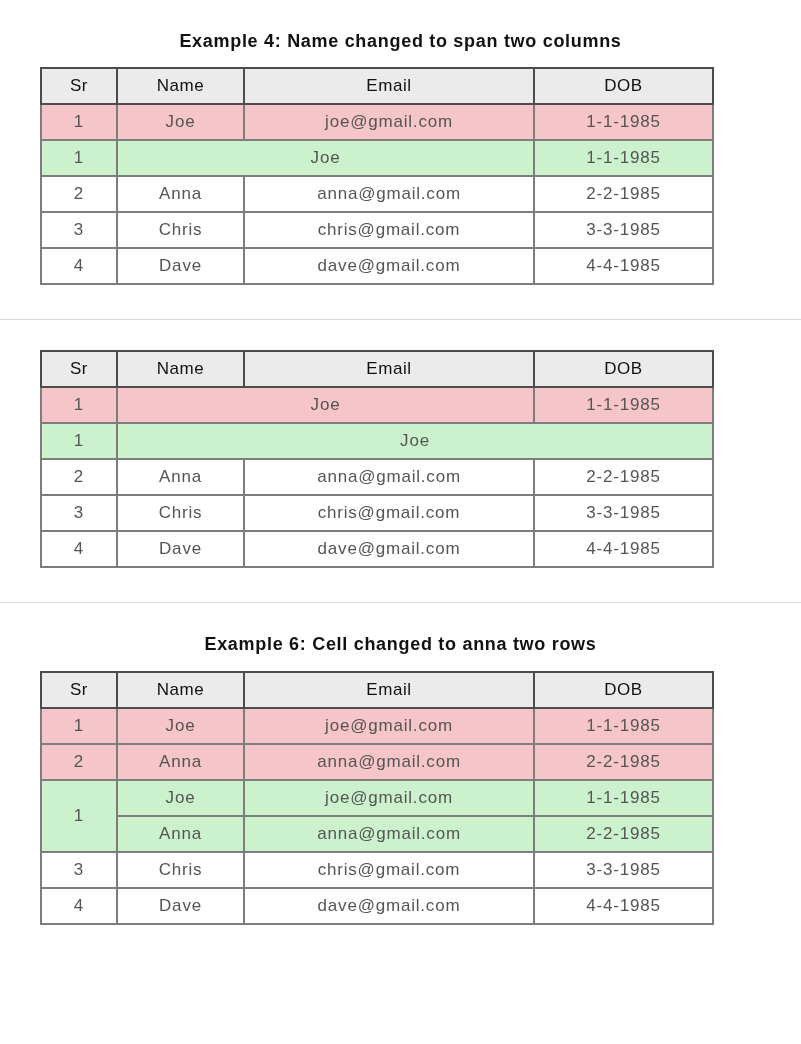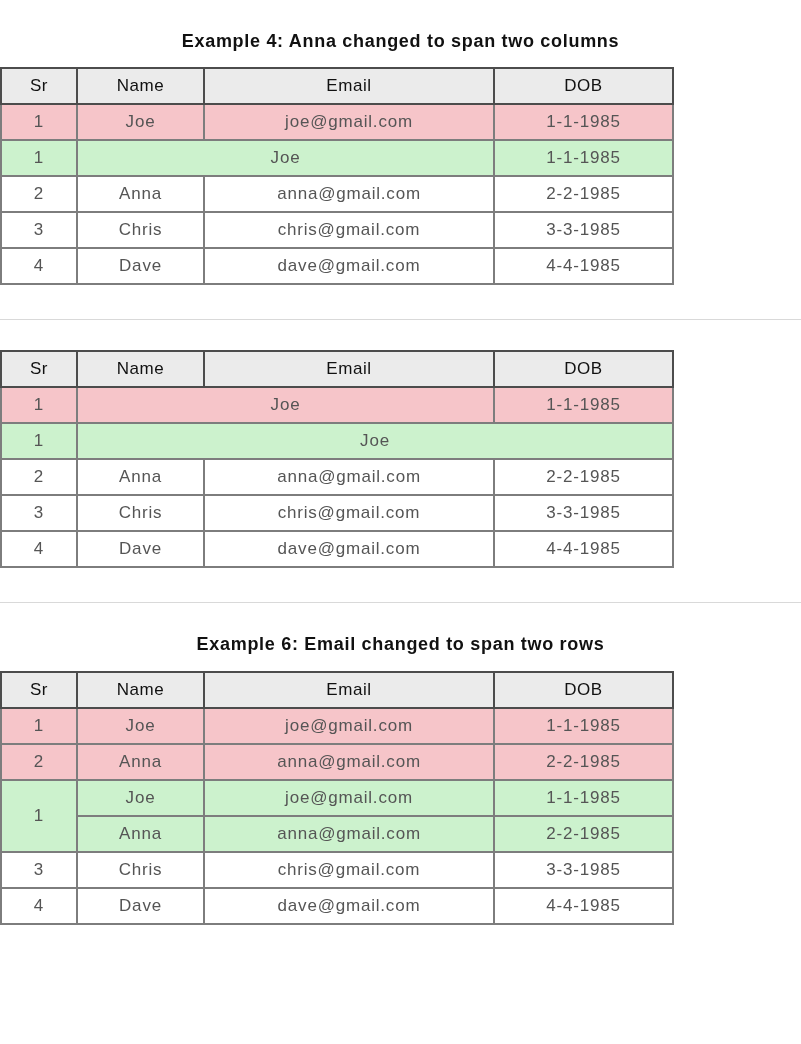--- a/index.html
+++ b/index.html
@@ -30,20 +30,21 @@
     text-align: center;
     font-size: 18px;
     font-weight: 700;
     letter-spacing: 0.7px;
     line-height: 1.3;
     color: var(--title-text);
   }
   table.data-table {
     border-collapse: collapse;
     table-layout: fixed;
+    margin-left: 40px;
     width: 672px;
   }
   col.col-sr    { width: 76px; }
   col.col-name  { width: 127px; }
   col.col-email { width: 290px; }
   col.col-dob   { width: 179px; }
   th, td {
     text-align: center;
     vertical-align: middle;
     height: 36px;
@@ -74,21 +75,21 @@
     border-top: 1px solid var(--divider);
     margin: 34px 0 30px 0;
     width: 100%;
   }
 </style>
 </head>
 <body>
 
 <main id="content">
   <section class="example-section">
-    <h2 class="section-title">Example 4: Anna changed to span two columns</h2>
+    <h2 class="section-title">Example 4: Name changed to span two columns</h2>
     <table class="data-table">
       <colgroup>
         <col class="col-sr">
           <col class="col-name">
           <col class="col-email">
           <col class="col-dob">
       </colgroup>
       <thead>
         <tr>
             <th>Sr</th>
@@ -173,21 +174,21 @@
             <td>4</td>
             <td>Dave</td>
             <td>dave@gmail.com</td>
             <td>4-4-1985</td>
           </tr>
         </tbody>
     </table>
   </section>
 <hr class="section-divider">
   <section class="example-section">
-    <h2 class="section-title">Example 6: Email changed to span two rows</h2>
+    <h2 class="section-title">Example 6: Cell changed to anna two rows</h2>
     <table class="data-table">
       <colgroup>
         <col class="col-sr">
           <col class="col-name">
           <col class="col-email">
           <col class="col-dob">
       </colgroup>
       <thead>
         <tr>
             <th>Sr</th>

